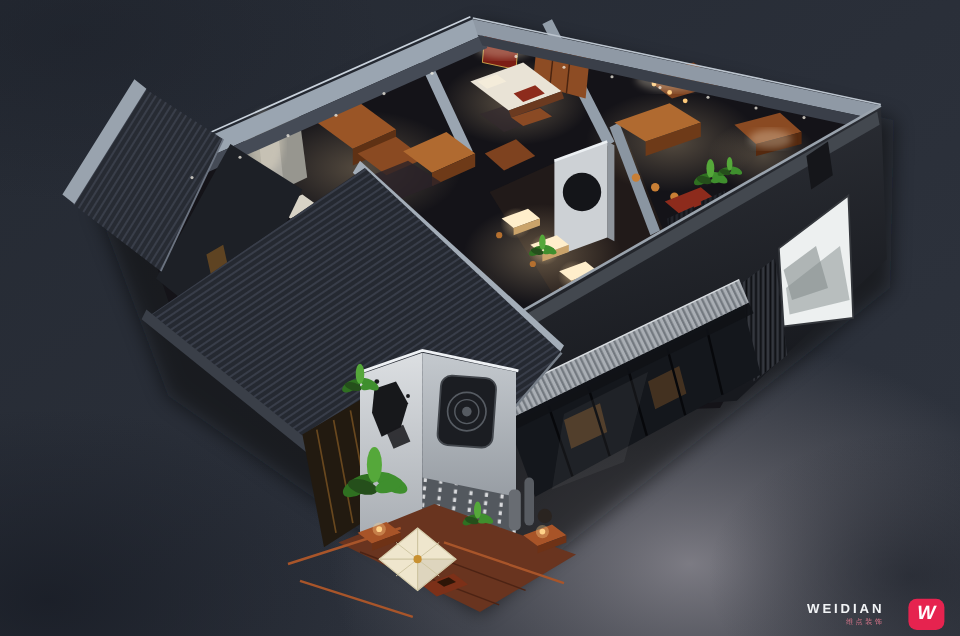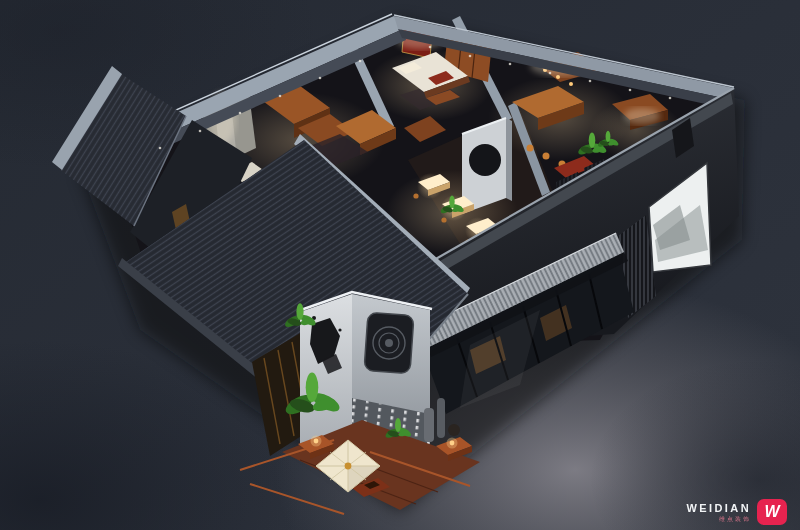--- a/index.html
+++ b/index.html
@@ -1,19 +1,19 @@
 <!DOCTYPE html>
 <html><head>
 <meta charset="utf-8">
 <style>
   html,body{margin:0;padding:0;background:#262b34;}
   .stage{position:relative;width:800px;height:530px;overflow:hidden;
          font-family:"Liberation Sans",sans-serif;}
   .stage svg{position:absolute;inset:0;display:block;}
-  .watermark{position:absolute;right:13px;bottom:5px;display:flex;align-items:center;gap:6px;z-index:5;}
+  .watermark{position:absolute;right:13px;bottom:5px;display:flex;align-items:center;gap:20px;z-index:5;}
   .wm-text{display:flex;flex-direction:column;align-items:flex-end;line-height:1;}
   .wm-brand{color:#f2f4f6;font-size:11px;font-weight:700;letter-spacing:2.4px;
             font-family:"Liberation Sans",sans-serif;}
   .wm-sub{color:#e2798f;font-size:6px;letter-spacing:2px;margin-top:2px;opacity:.9;}
   .wm-badge{width:30px;height:26px;border-radius:7px;background:#e6234f;
             display:grid;place-items:center;color:#fff;font-weight:900;font-size:16px;
             font-style:italic;font-family:"Liberation Sans",sans-serif;}
 </style>
 </head>
 <body>

